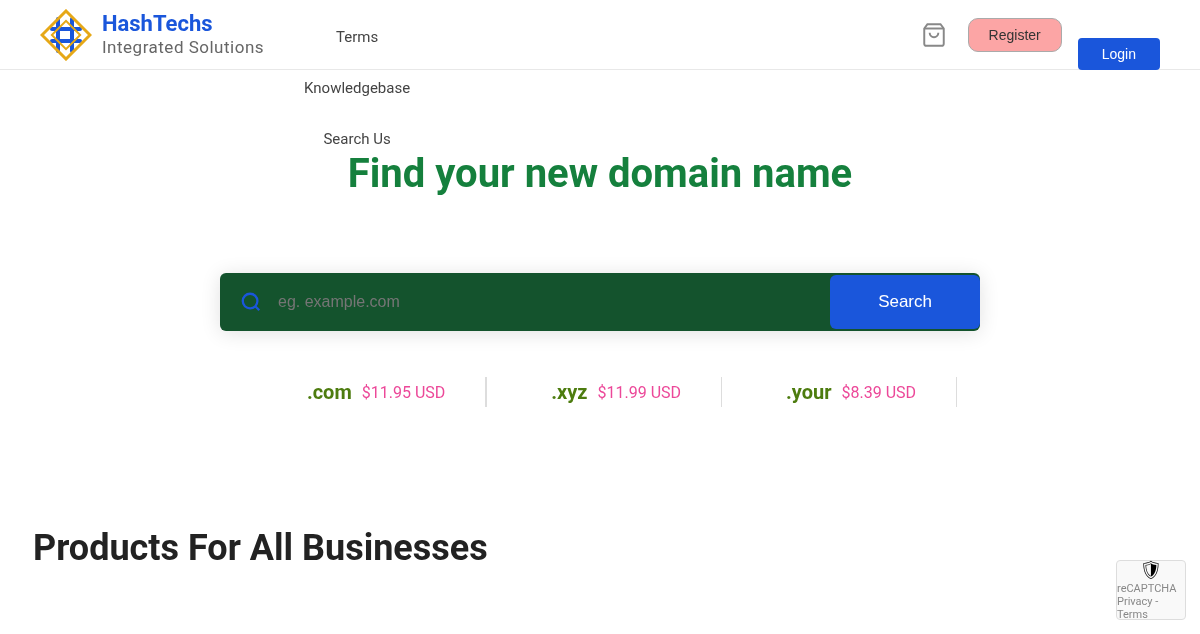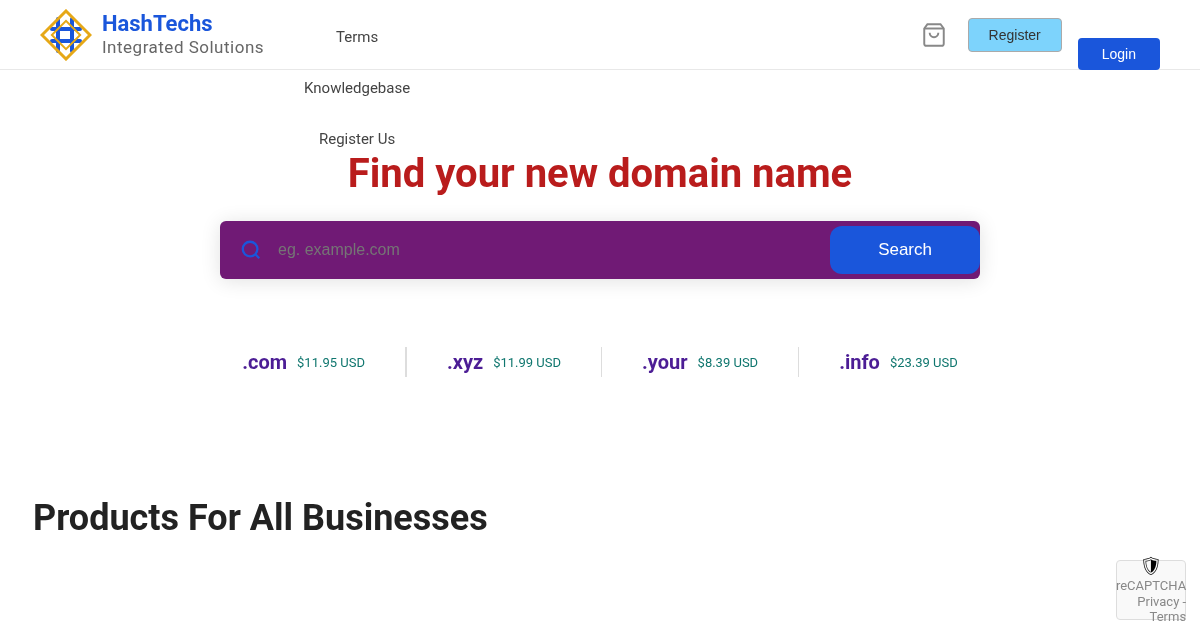--- a/index.html
+++ b/index.html
@@ -93,25 +93,25 @@
       width: 36px;
       height: 36px;
       display: flex;
       align-items: center;
       justify-content: center;
       cursor: pointer;
     }
 
     .btn-register {
       border: 1px solid #aaa;
-      background: #7dd3fc;
+      background: #fca5a5;
       color: #333;
       padding: 8px 20px;
       font-size: 14px;
-      border-radius: 4px;
+      border-radius: 10px;
       cursor: pointer;
       font-weight: 500;
     }
 
     .btn-login {
       background: #1a56db;
       color: #fff;
       border: none;
       padding: 8px 24px;
       font-size: 14px;
@@ -126,35 +126,35 @@
       display: flex;
       flex-direction: column;
       align-items: center;
       padding-top: 80px;
       padding-bottom: 40px;
     }
 
     .hero-title {
       font-size: 40px;
       font-weight: 700;
-      color: #b91c1c;
-      margin-bottom: 24px;
+      color: #15803d;
+      margin-bottom: 76px;
       text-align: center;
     }
 
     
     .search-container {
       width: 760px;
-      background: #701a75;
+      background: #14532d;
       box-shadow: 0 2px 20px rgba(0,0,0,0.12);
       border-radius: 6px;
       display: flex;
       align-items: center;
       overflow: hidden;
-      margin-bottom: 48px;
+      margin-bottom: 26px;
     }
 
     .search-icon-wrap {
       padding: 0 16px 0 20px;
       display: flex;
       align-items: center;
     }
 
     .search-input {
       flex: 1;
@@ -164,26 +164,26 @@
       color: #999;
       padding: 20px 0;
       background: transparent;
     }
 
     .btn-search {
       background: #1a56db;
       color: #fff;
       border: none;
       padding: 0 48px;
-      height: 48px;
+      height: 54px;
       font-size: 17px;
       font-weight: 500;
       cursor: pointer;
       flex-shrink: 0;
-      border-radius: 12px;
+      border-radius: 6px;
     }
 
     
     .domain-pricing {
       display: flex;
       align-items: center;
       justify-content: center;
       gap: 0;
       width: 100%;
       padding: 20px 0;
@@ -192,26 +192,27 @@
     .domain-item {
       display: flex;
       align-items: center;
       gap: 10px;
       padding: 0 40px;
     }
 
     .domain-ext {
       font-size: 20px;
       font-weight: 700;
-      color: #4c1d95;
+      color: #4d7c0f;
+      margin-left: 24px;
     }
 
     .domain-price {
-      font-size: 13px;
-      color: #0f766e;
+      font-size: 16px;
+      color: #ec4899;
     }
 
     .domain-divider {
       width: 1px;
       height: 30px;
       background: #ddd;
     }
 
     
     .products-section {
@@ -241,23 +242,23 @@
       align-items: center;
       justify-content: center;
       gap: 2px;
     }
 
     .recaptcha-logo {
       font-size: 18px;
     }
 
     .recaptcha-text {
-      font-size: 13px;
+      font-size: 11px;
       color: #888;
-      text-align: right;
+      text-align: left;
       line-height: 1.2;
     }
   </style>
 </head>
 <body>
 
 <nav class="navbar">
   <div class="navbar-left">
     <a class="logo-container" href="#">
 
@@ -308,21 +309,21 @@
           <span>Terms</span>
         </a>
       </li>
       <li>
         <a href="#">
           <span>Knowledgebase</span>
         </a>
       </li>
       <li>
         <a href="#">
-          <span>Register Us</span>
+          <span>Search Us</span>
         </a>
       </li>
     </ul>
   </div>
 
   <div class="navbar-right">
     <div class="cart-icon-wrap">
       <svg width="26" height="26" viewBox="0 0 24 24" fill="none" stroke="#888" stroke-width="1.8">
         <path d="M6 2L3 6v14a2 2 0 002 2h14a2 2 0 002-2V6l-3-4z"></path>
         <line x1="3" y1="6" x2="21" y2="6"></line>
@@ -358,24 +359,20 @@
     <div class="domain-item">
       <span class="domain-ext">.xyz</span>
       <span class="domain-price">$11.99 USD</span>
     </div>
     <div class="domain-divider"></div>
     <div class="domain-item">
       <span class="domain-ext">.your</span>
       <span class="domain-price">$8.39 USD</span>
     </div>
     <div class="domain-divider"></div>
-    <div class="domain-item">
-      <span class="domain-ext">.info</span>
-      <span class="domain-price">$23.39 USD</span>
-    </div>
   </div>
 </section>
 
 <section class="products-section">
   <h2 class="products-title">Products For All Businesses</h2>
 </section>
 
 <div class="recaptcha-badge">
   <span class="recaptcha-logo">🛡</span>
   <span class="recaptcha-text">reCAPTCHA<br>Privacy - Terms</span>

